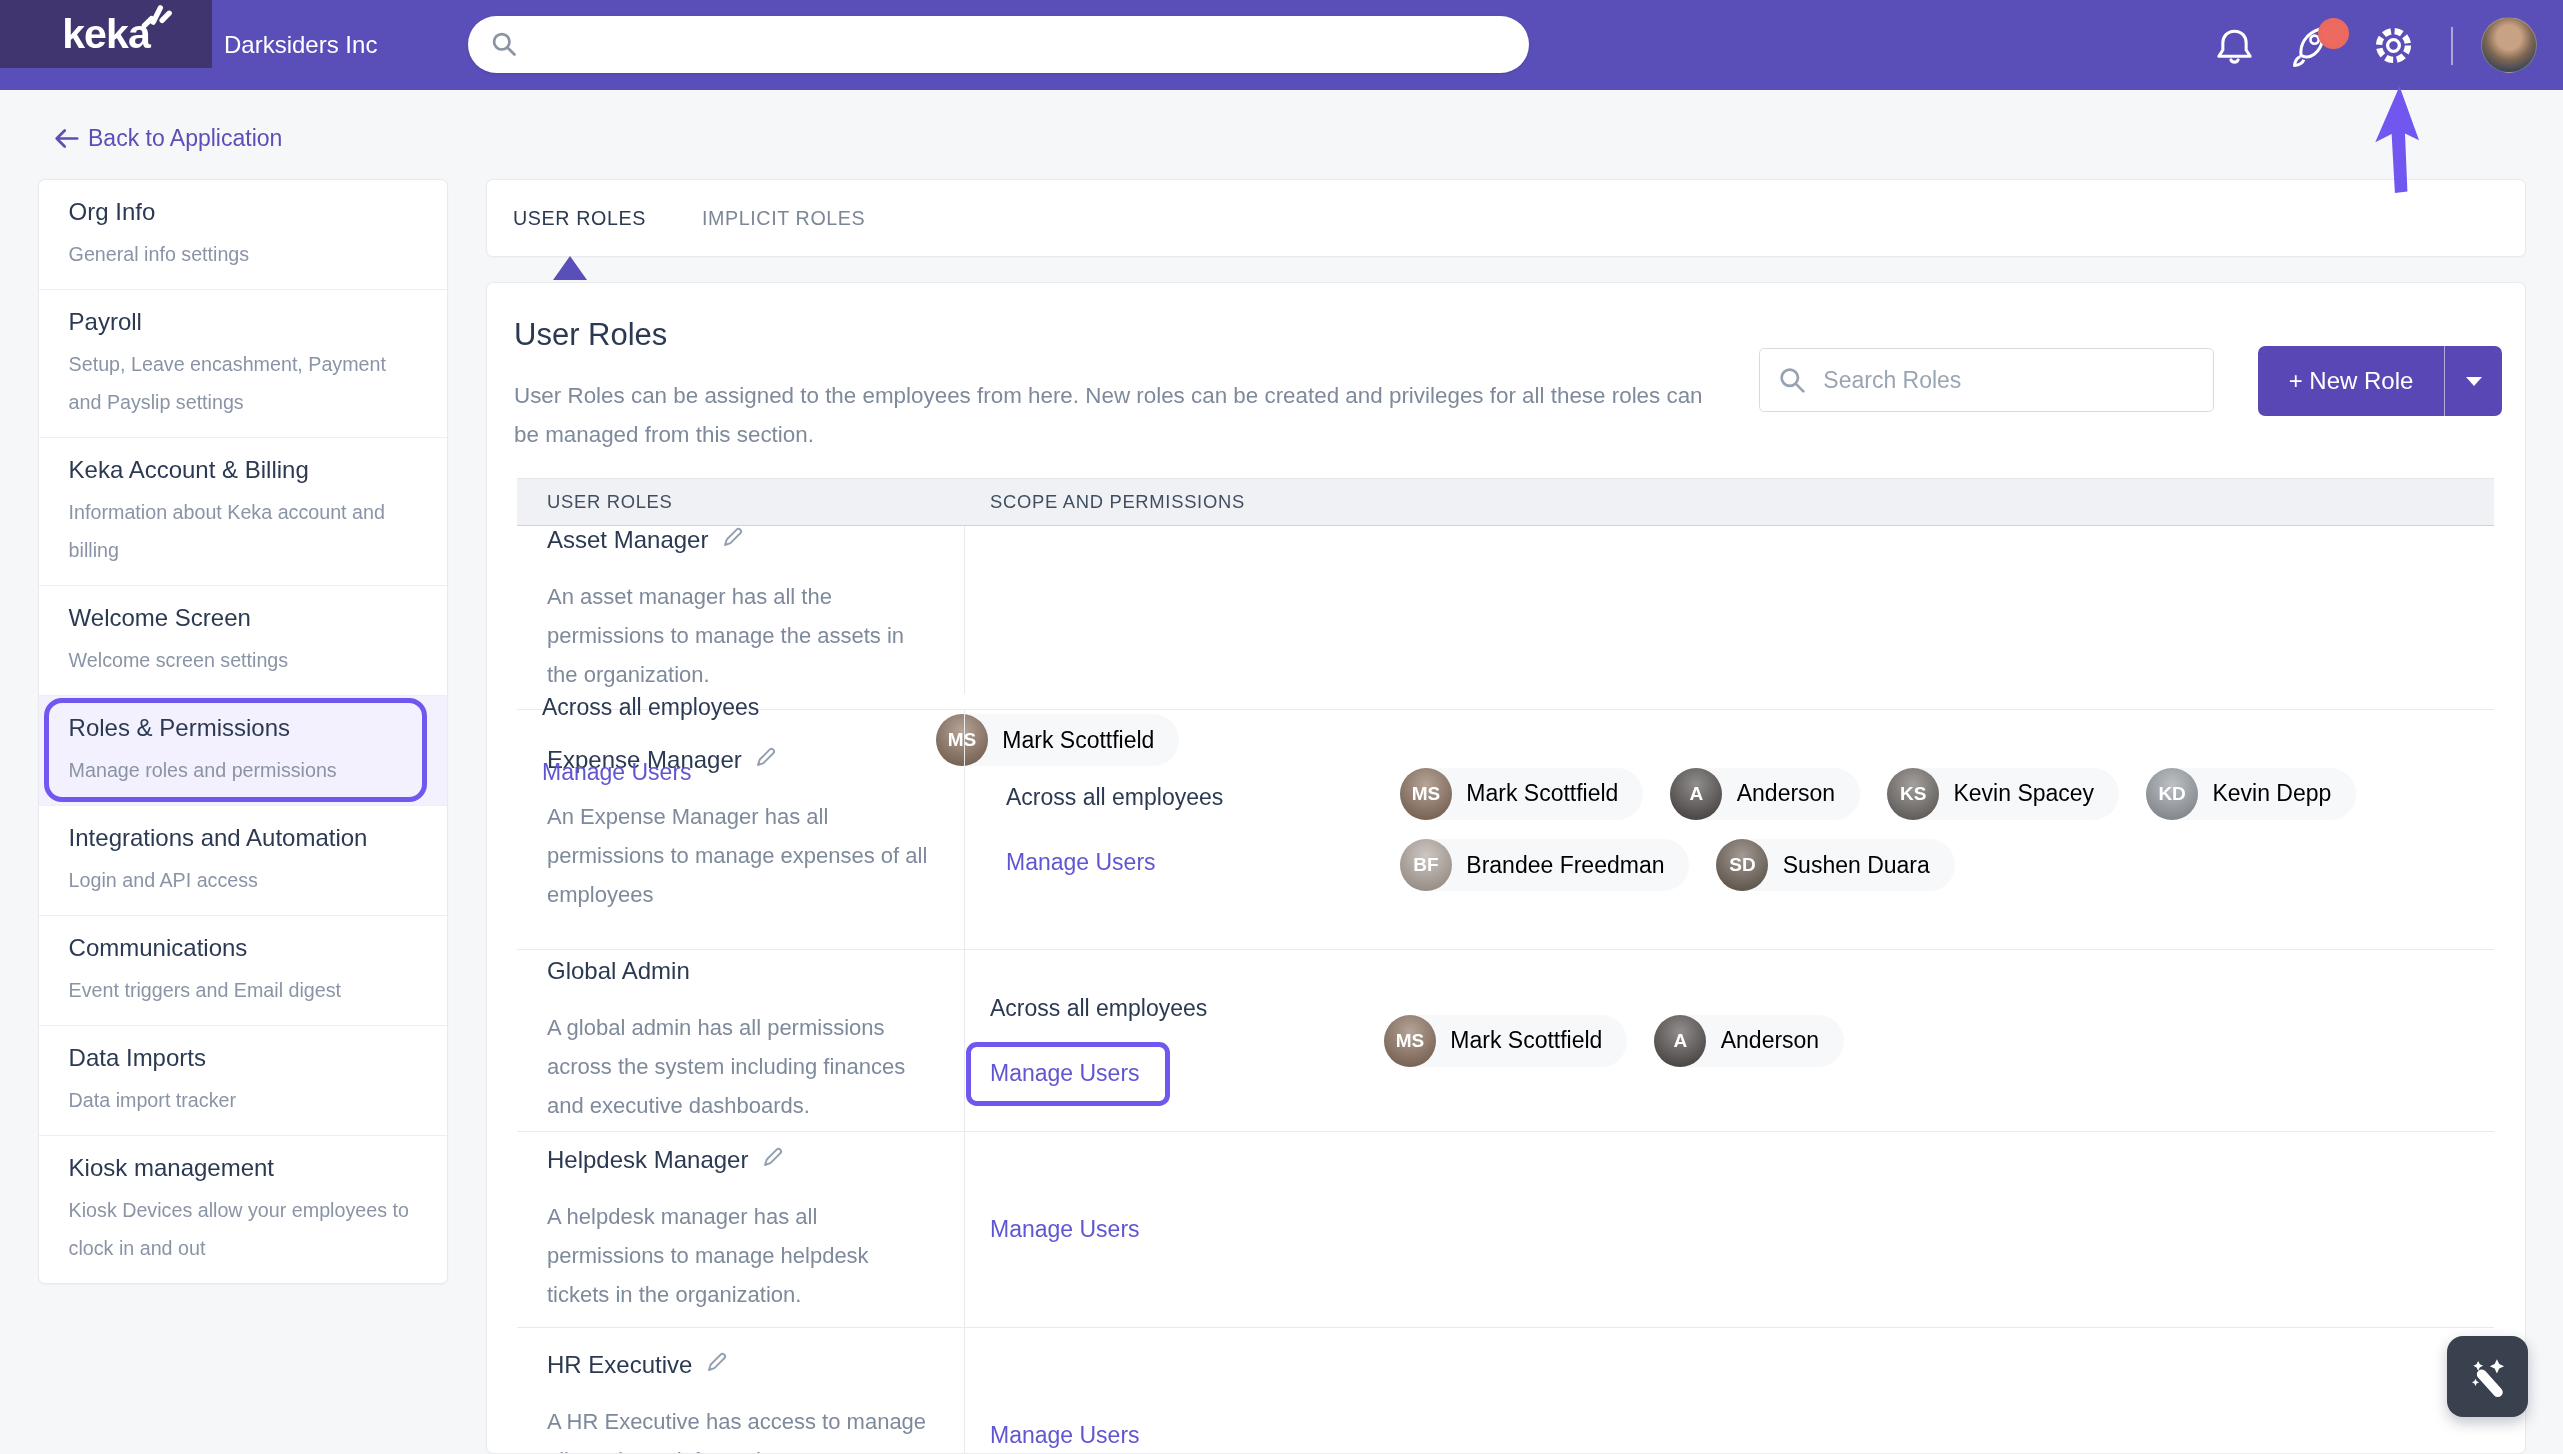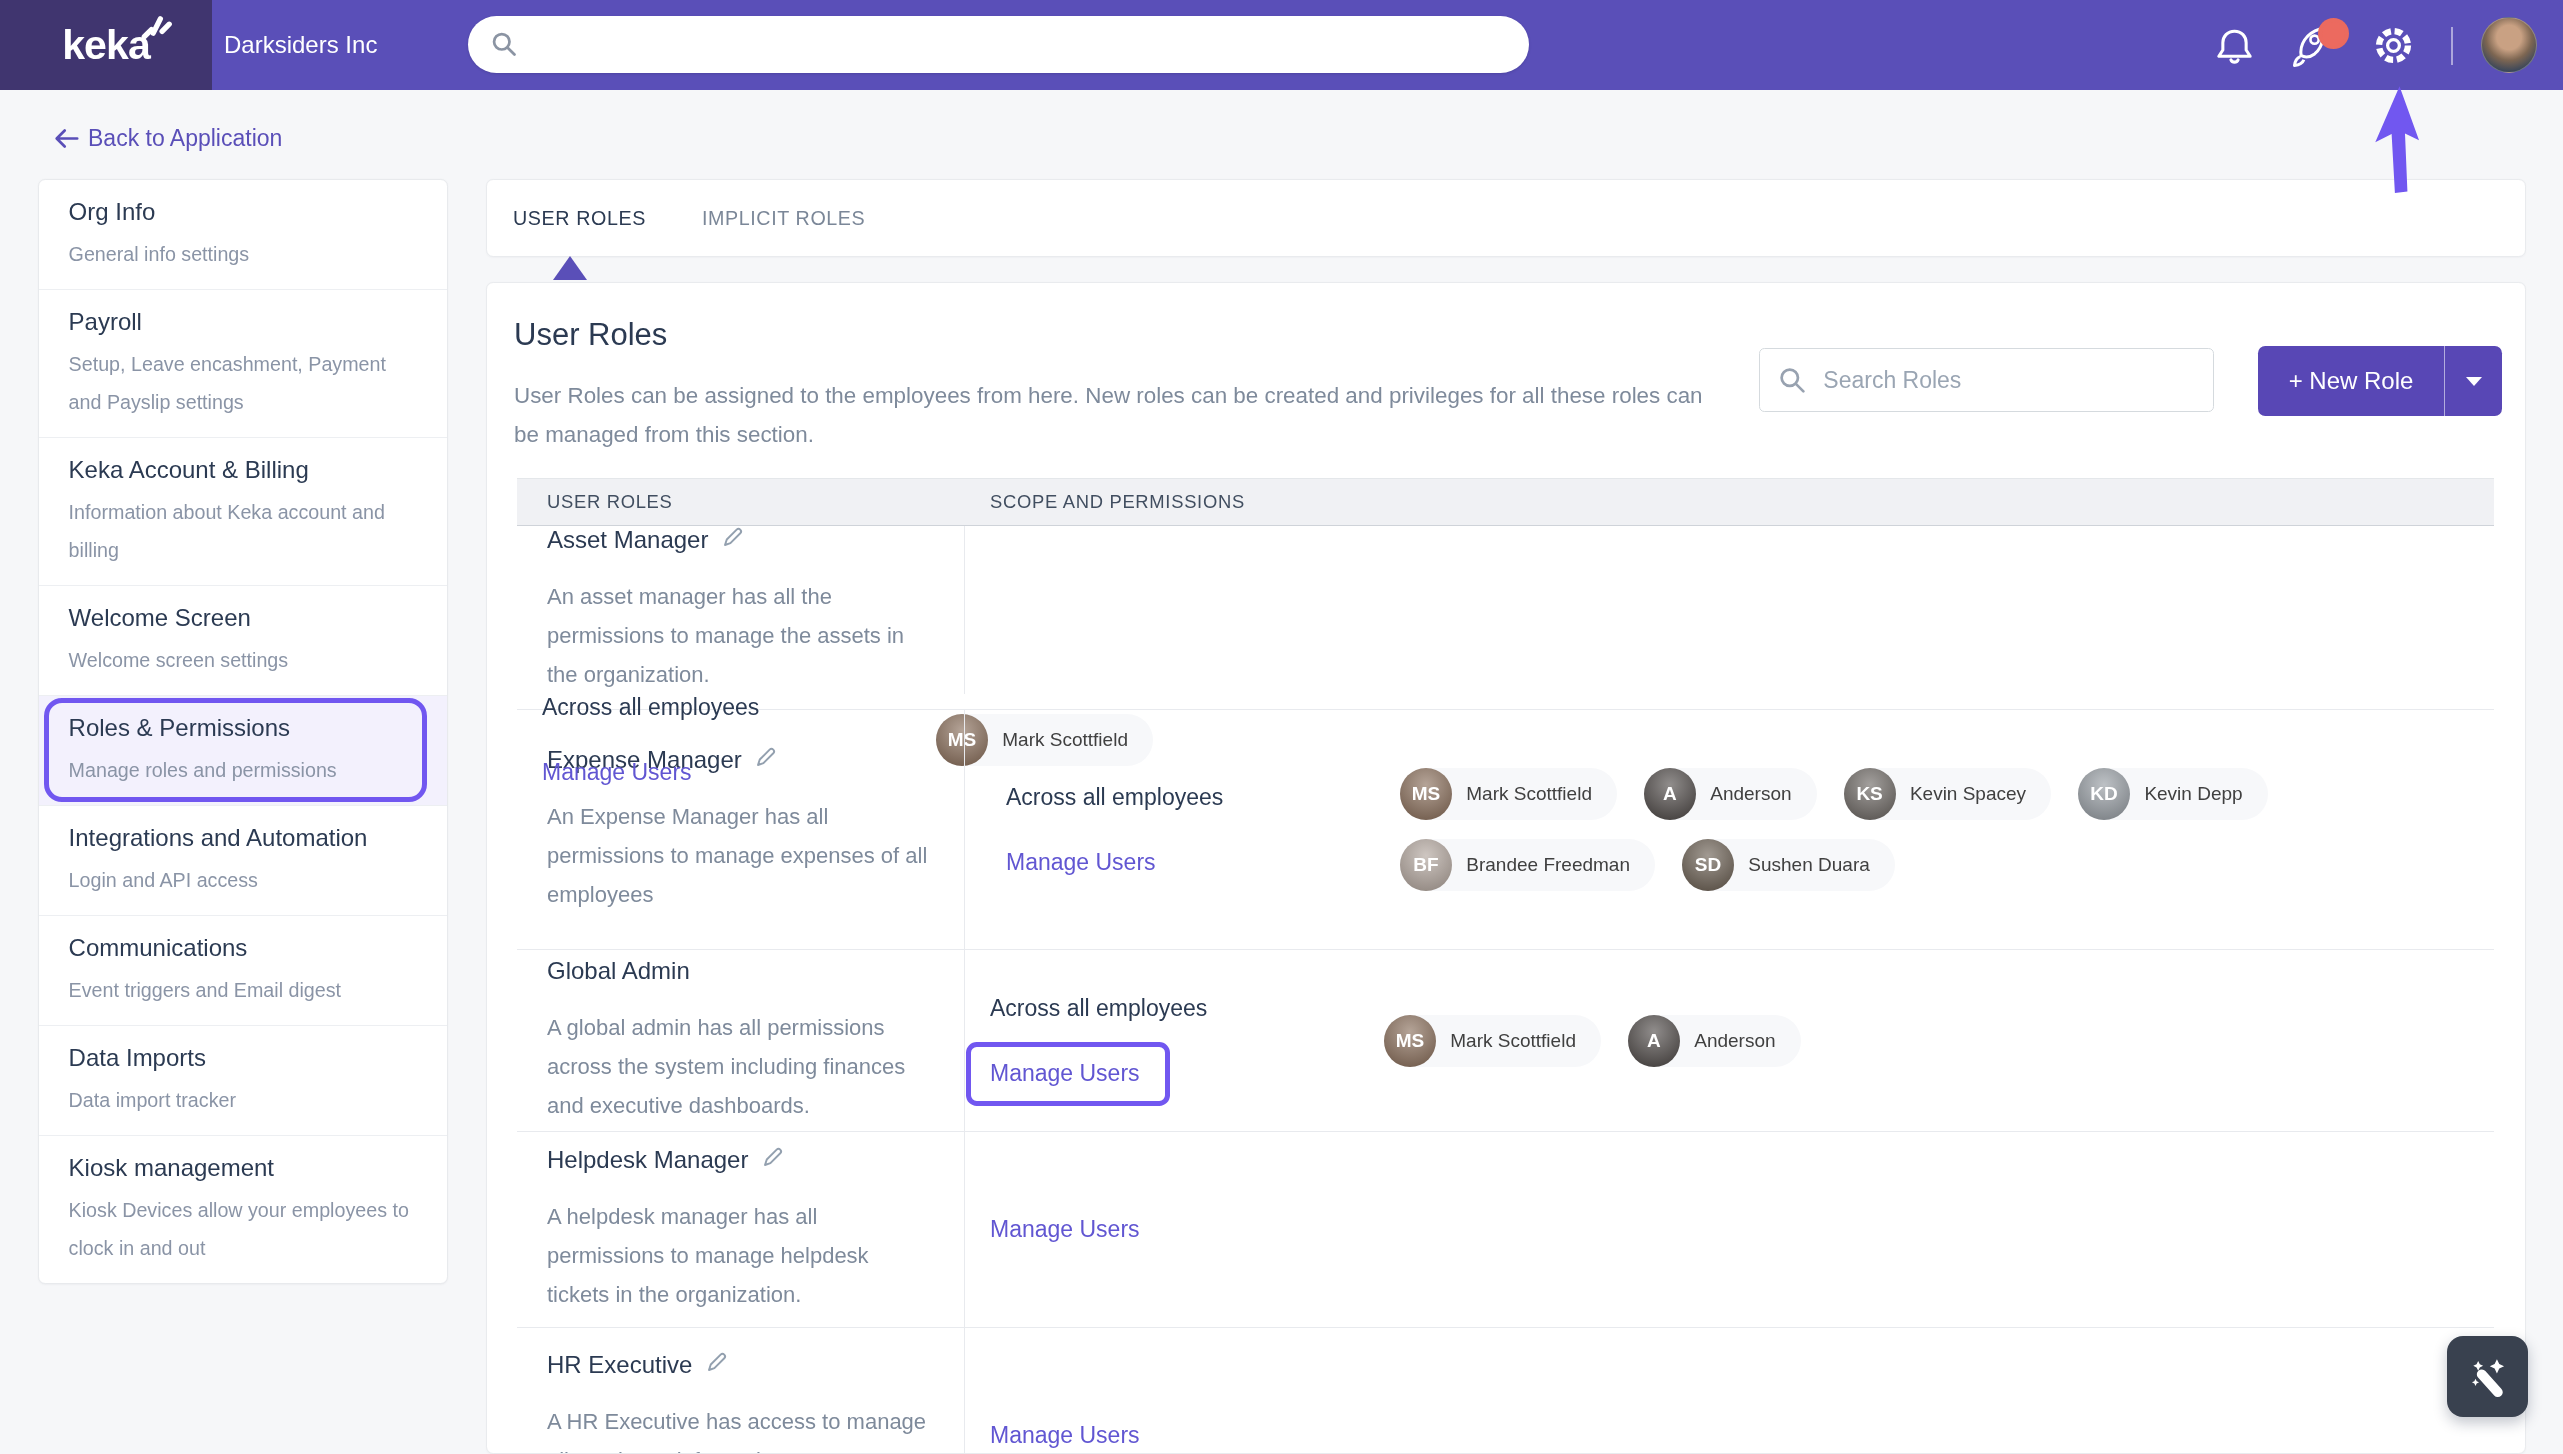--- a/index.html
+++ b/index.html
@@ -1,21 +1,21 @@
 <!DOCTYPE html>
 <html style="font-size:14.3px"><head>
 <meta charset="utf-8">
 <style>
   html,body{margin:0;padding:0;}
   .stage{position:relative;width:2563px;height:1454px;overflow:hidden;background:#f6f7f9;
          font-family:"Liberation Sans",sans-serif;color:#2b3a52;}
 
   
   .topbar{position:absolute;left:0;top:0;width:2563px;height:90px;background:#5a4fb8;z-index:5;}
-  .logo-block{position:absolute;left:0;top:0;width:212px;height:90px;background:#40356f;
+  .logo-block{position:absolute;left:0;top:0;width:212px;height:68px;background:#40356f;
               display:flex;align-items:center;justify-content:center;}
   .brand{position:relative;color:#fff;font-size:41px;font-weight:800;letter-spacing:-0.9px;line-height:1;}
   .brand svg{position:absolute;right:-23px;top:-14.3px;}
   .company{position:absolute;left:224px;top:0;height:90px;line-height:90px;color:#fff;font-size:24px;}
   .search-pill{position:absolute;left:468px;top:16px;width:1061px;height:57px;background:#fff;
                border-radius:29px;display:flex;align-items:center;padding:0 9px 0 21.5px;box-sizing:border-box;
                box-shadow:0 0.9px 2.7px rgba(20,20,60,.18);}
   .search-pill input{border:0;outline:0;background:transparent;flex:1;margin-left:14.3px;
                      font-size:21.5px;font-family:"Liberation Sans",sans-serif;color:#3c4a5e;}
   .search-pill input::placeholder{color:#97a1b2;}
@@ -93,21 +93,21 @@
   .scope-text{font-size:23px;color:#2b3a52;}
   .manage-link{font-size:23px;color:#6156d2;font-weight:500;cursor:pointer;align-self:flex-start;position:relative;}
   .manage-link.annotated::after{content:"";position:absolute;left:-24px;top:-18px;right:-30px;bottom:-19.7px;
         border:5.4px solid #7157f0;border-radius:10.7px;pointer-events:none;}
   .chips{flex:1;display:flex;flex-wrap:wrap;align-items:center;align-content:center;
          gap:19.7px 27px;padding-right:54px;}
   .chip{display:flex;align-items:center;background:#f7f8fa;border-radius:36px;padding-right:25px;height:52px;cursor:default;}
   .chip-avatar{width:52px;height:52px;border-radius:50%;display:flex;align-items:center;justify-content:center;
                color:#fff;font-size:19px;font-weight:700;flex:0 0 52px;margin-right:14.3px;
                background-image:radial-gradient(circle at 50% 32%,rgba(255,255,255,.35),rgba(0,0,0,.18) 85%);}
-  .chip-name{font-size:19px;color:#404040;white-space:nowrap;}
+  .chip-name{font-size:23px;color:#000000;white-space:nowrap;}
 
   
   .annot-arrow{position:absolute;left:2371px;top:84px;z-index:6;pointer-events:none;}
   .wand-btn{position:absolute;left:2447px;top:1336px;width:81px;height:81px;border-radius:16px;
             background:#39414f;display:flex;align-items:center;justify-content:center;cursor:pointer;
             box-shadow:0 5.4px 14.3px rgba(20,30,60,.25);z-index:6;}
 </style>
 </head>
 <body>
 

